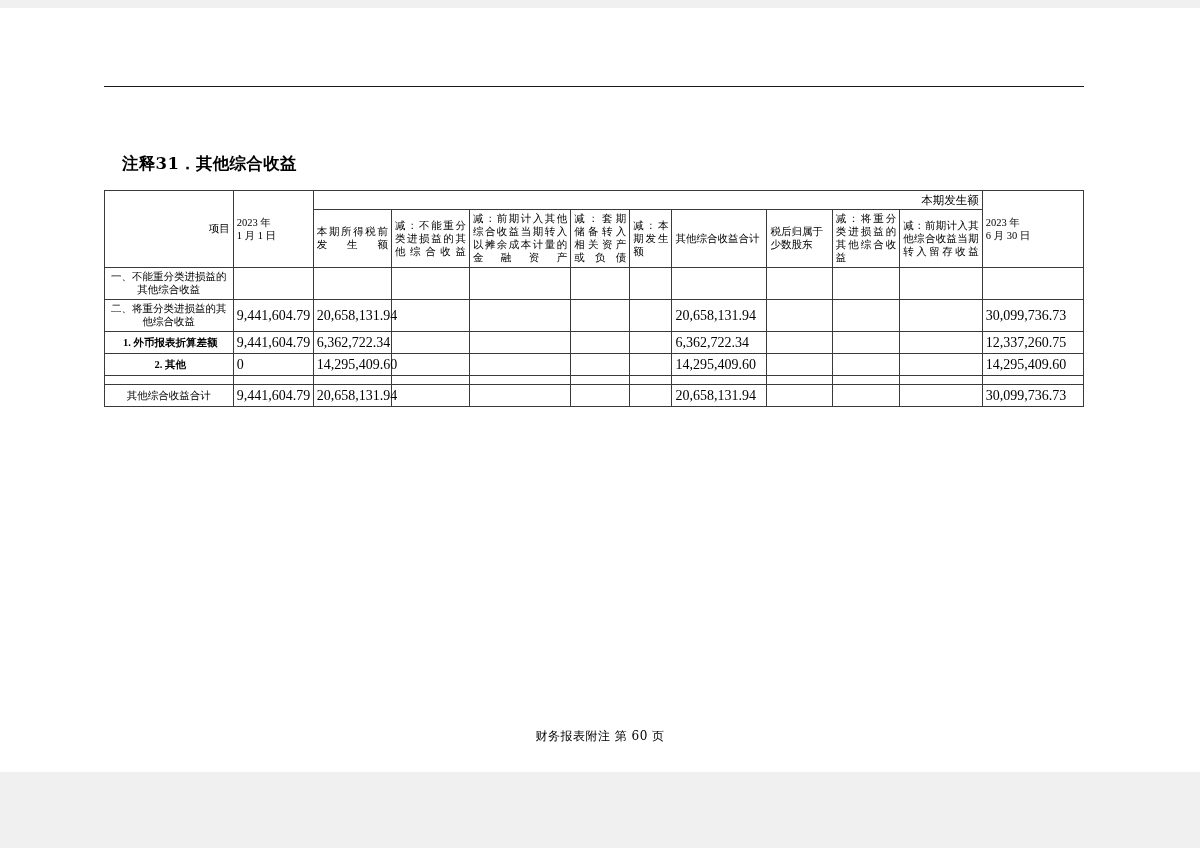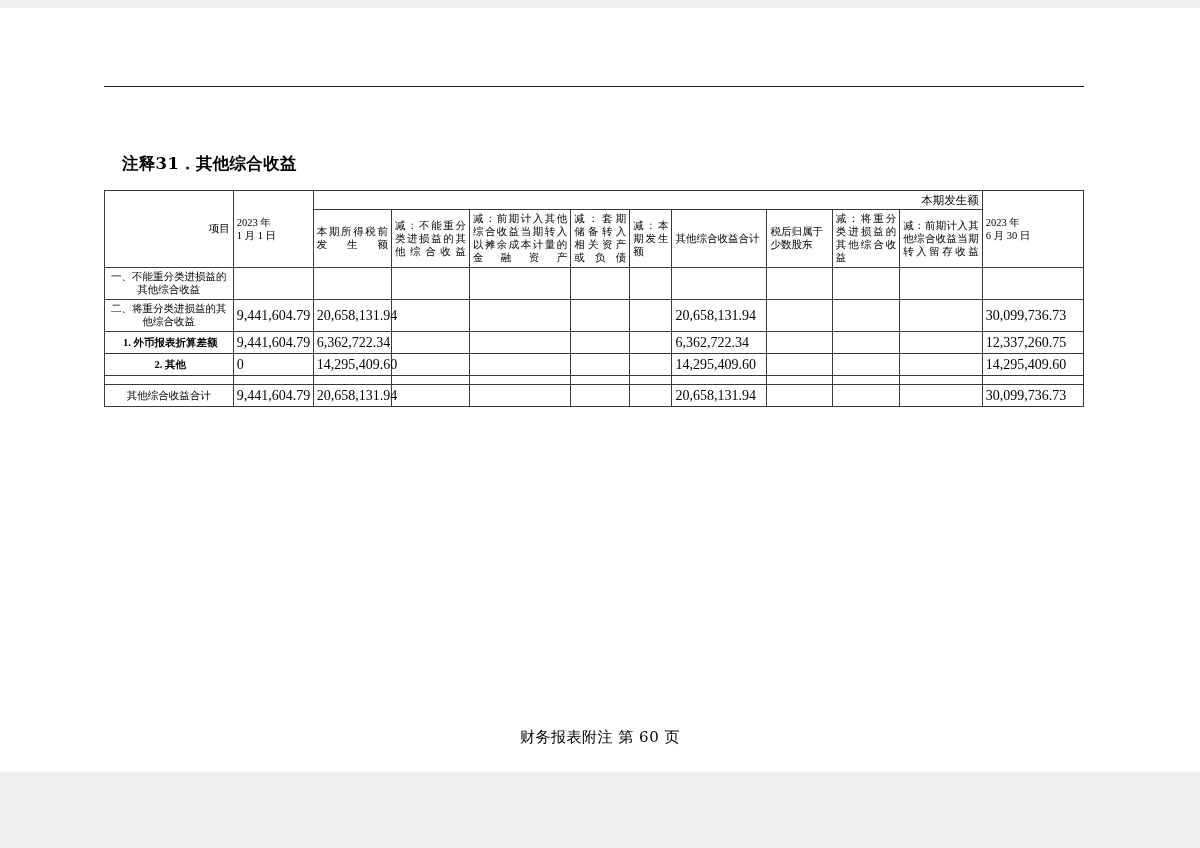--- a/index.html
+++ b/index.html
@@ -94,21 +94,21 @@
     border-right: 1px solid #3a3a3a;
     border-top: none;
     border-bottom: none;
   }
   .footer {
     position: absolute;
     left: 0;
     right: 0;
     top: 720px;
     text-align: center;
-    font-size: 15px;
+    font-size: 12px;
     font-family: "DejaVu Serif", "Liberation Serif", serif;
     letter-spacing: 0.5px;
   }
   .tab-label-cell {
     text-align: right;
   }
 </style>
 </head>
 <body>
 

